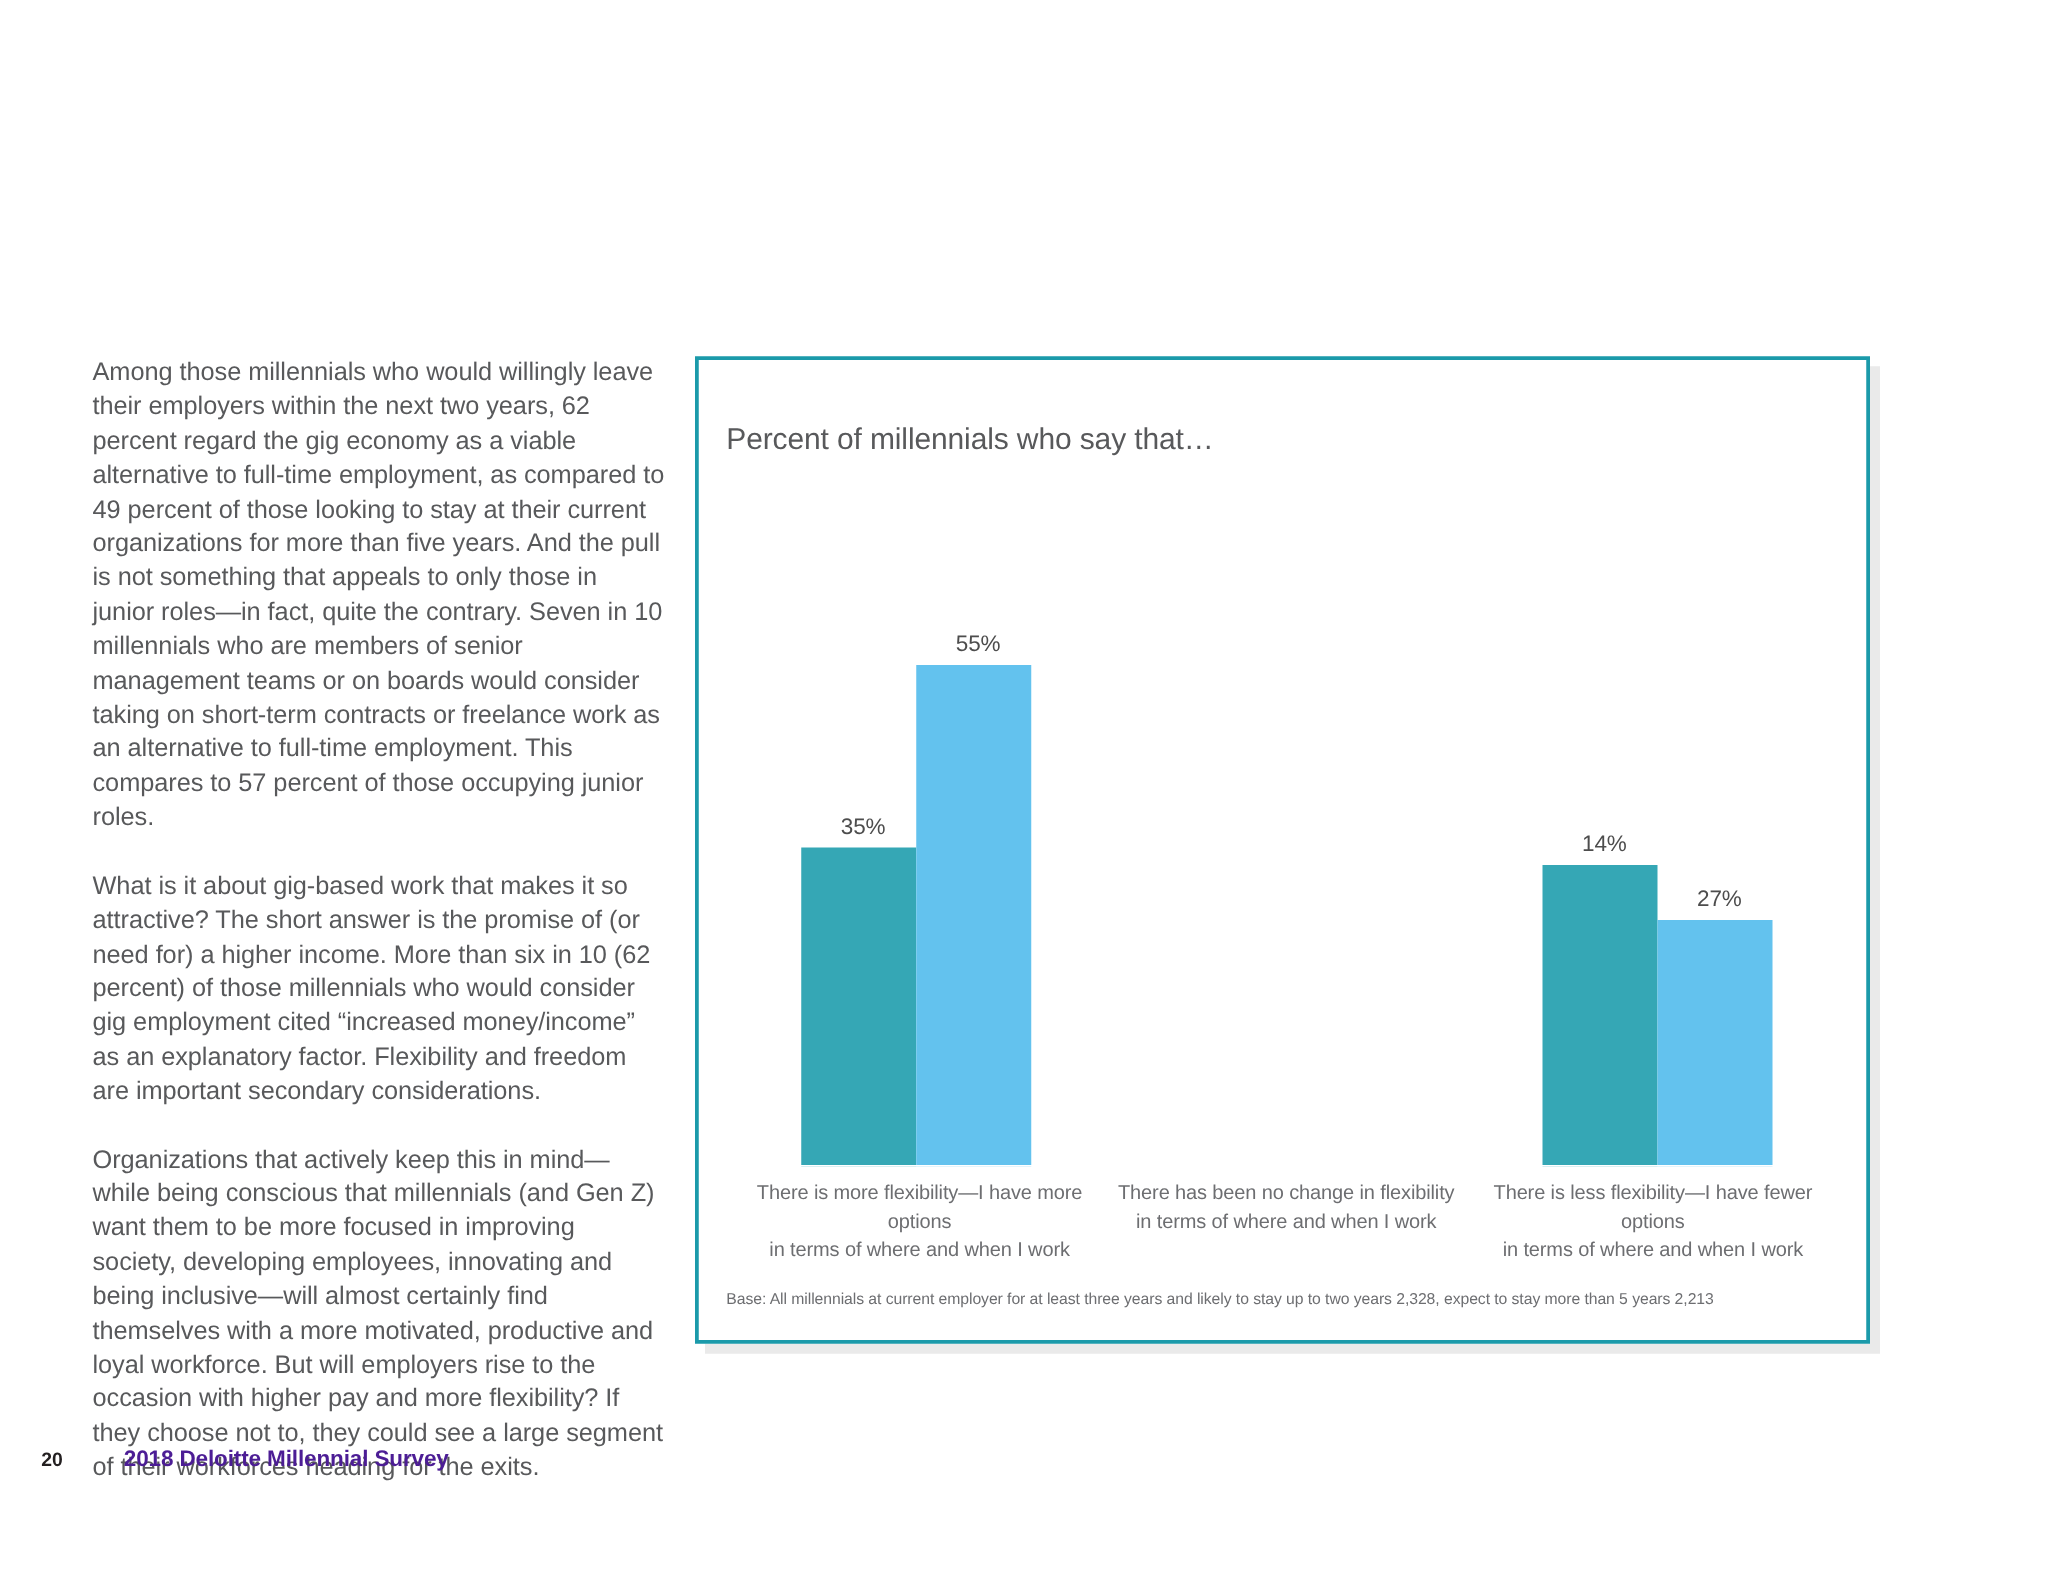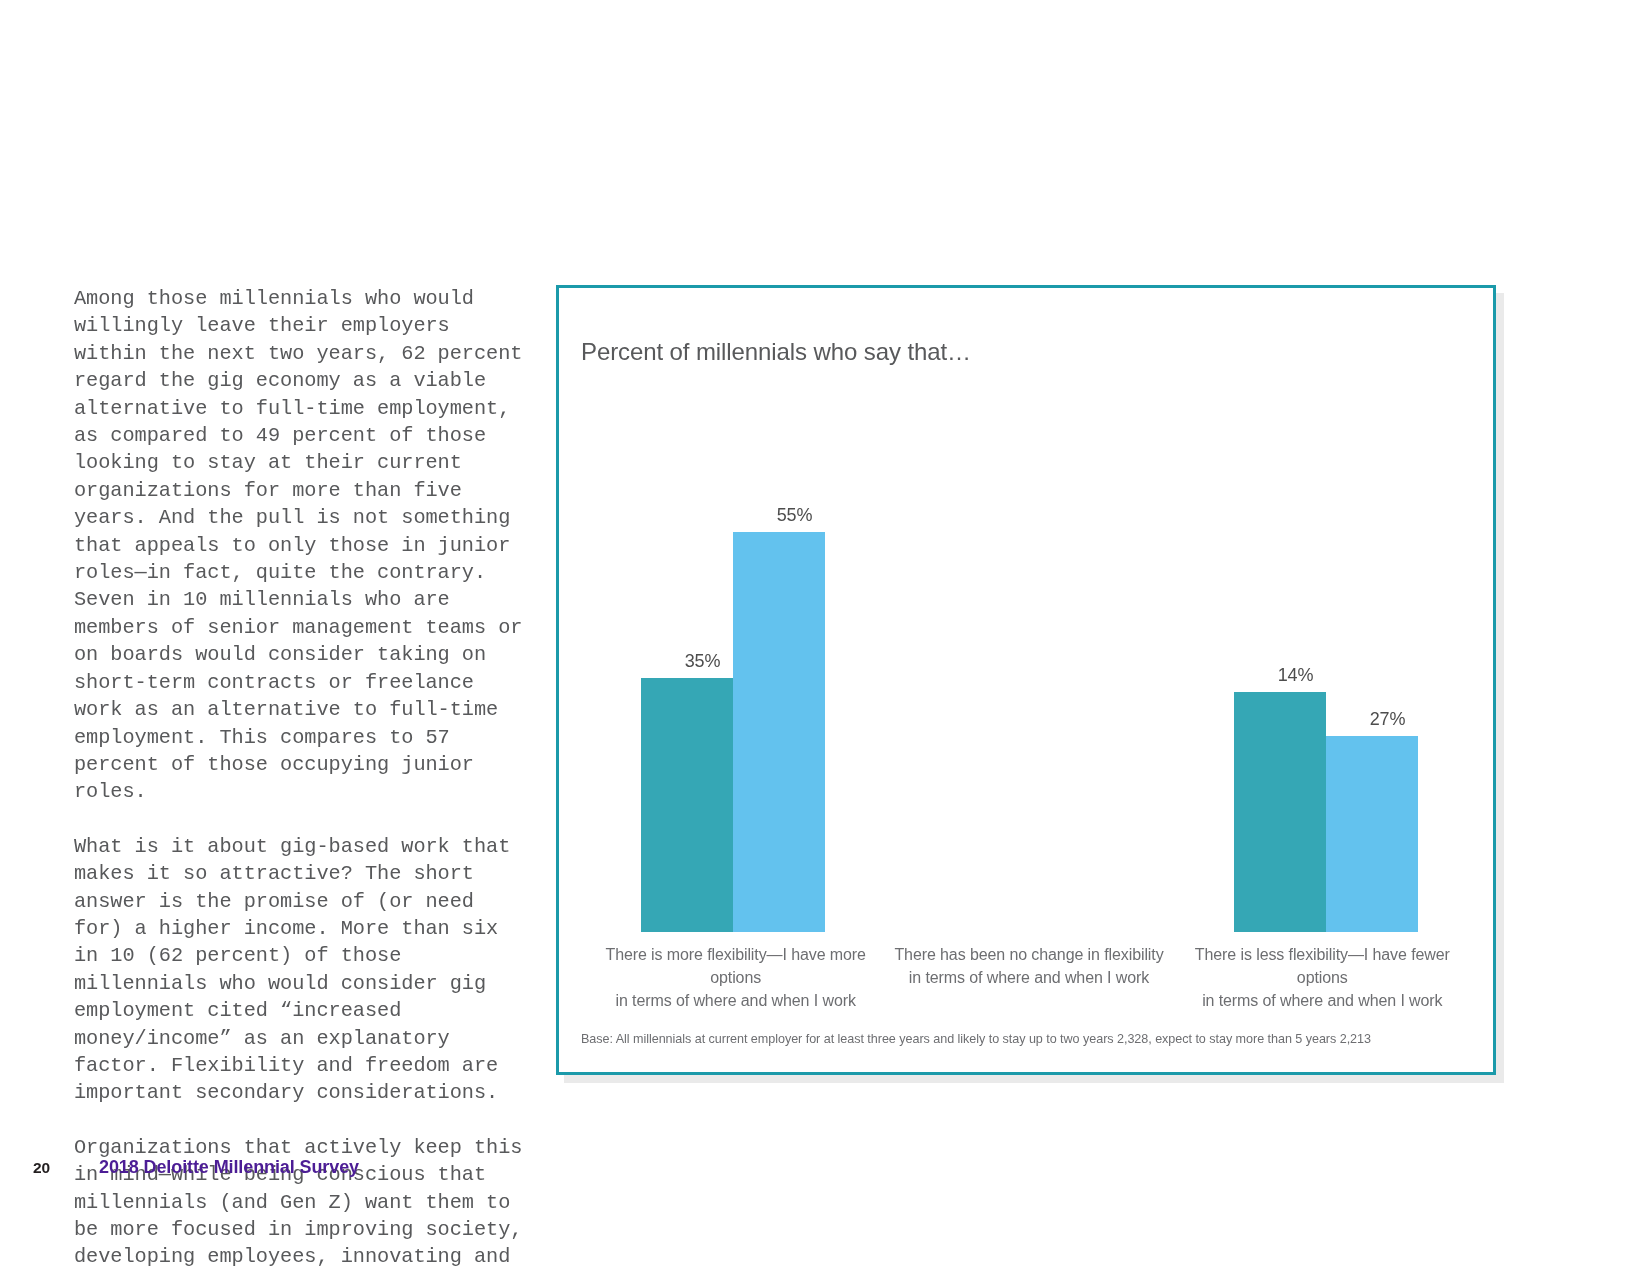--- a/index.html
+++ b/index.html
@@ -28,21 +28,21 @@
     left: 74px;
     top: 285px;
     width: 458px;
   }
   .body-par {
     font-size: 20.3px;
     line-height: 27.4px;
     color: #58595b;
     margin: 0 0 27px 0;
     letter-spacing: -0.05px;
-    font-family: Liberation Mono, monospace;
+    font-family: Liberation Sans, sans-serif;
   }
   .body-par:last-child { margin-bottom: 0; }
 
   
   .figure-shadow {
     position: absolute;
     left: 564px;
     top: 293px;
     width: 940px;
     height: 790px;
@@ -153,21 +153,21 @@
     height: 100%;
   }
   .bar {
     width: 92px;
     display: block;
   }
   .bar.c1 { background: #35a7b5; }
   .bar.c2 { background: #63c2ee; }
   .bar-label {
     position: absolute;
-    left: 16px;
+    left: 4px;
     width: 100%;
     text-align: center;
     font-size: 18px;
     color: #4d4d4d;
     letter-spacing: -0.1px;
   }
 
   
   .cats {
     position: absolute;

